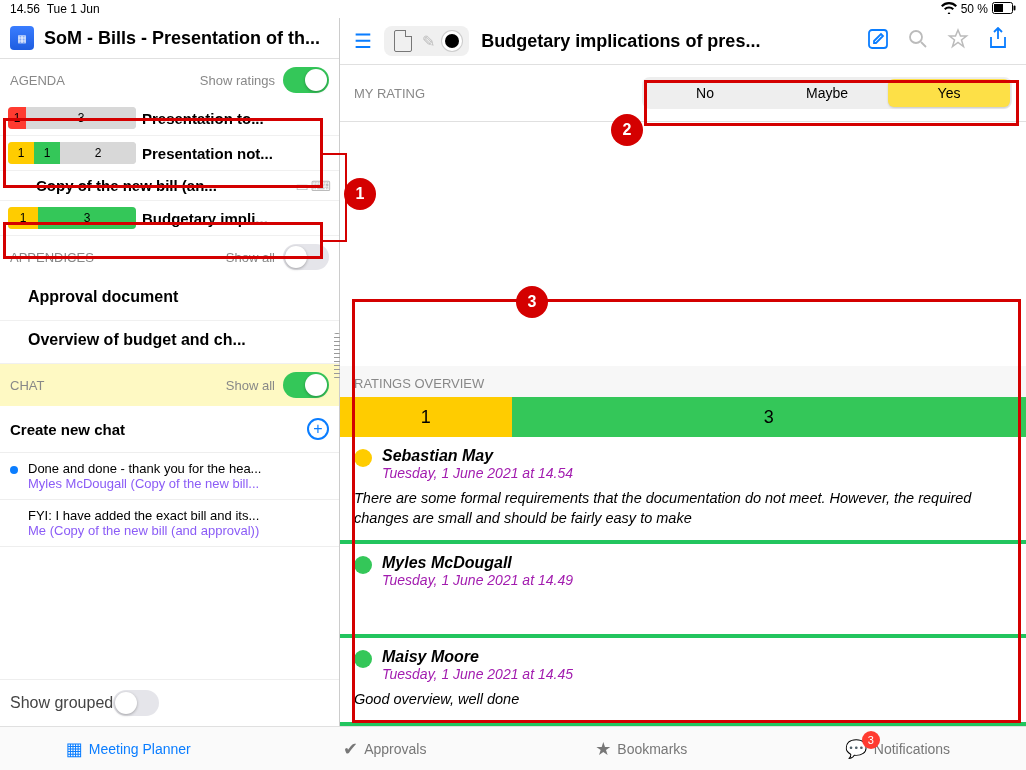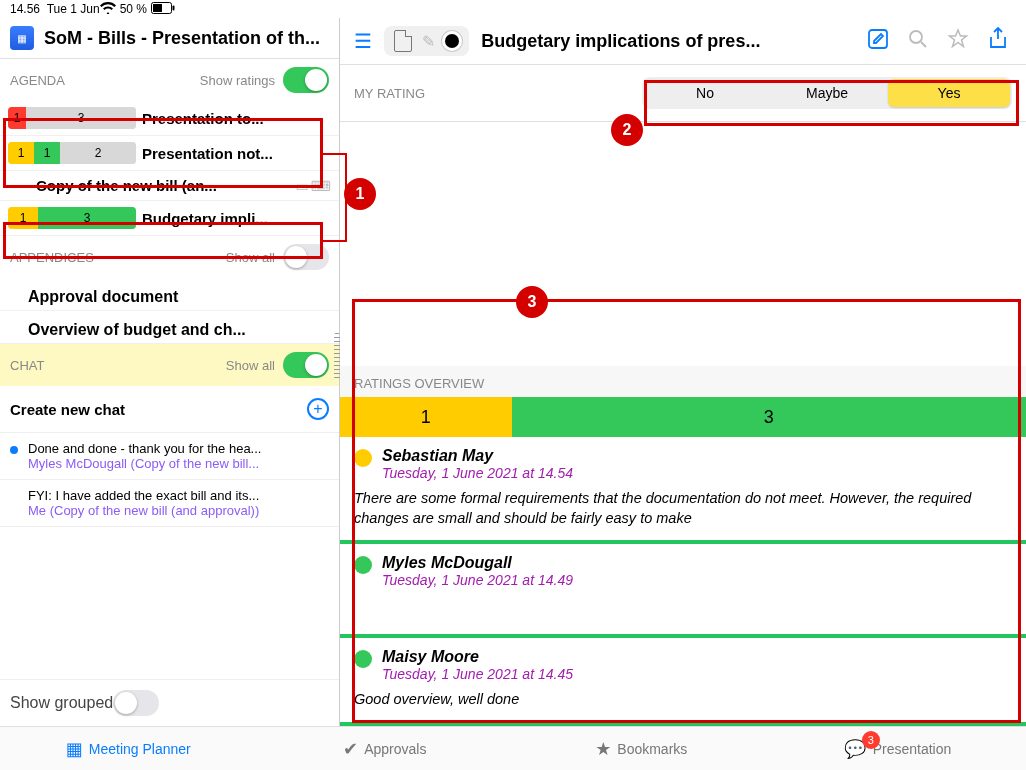--- a/index.html
+++ b/index.html
@@ -1,18 +1,18 @@
 <!DOCTYPE html>
 <html><head>
 <meta charset="utf-8">
 <style>
 * { box-sizing: border-box; margin: 0; padding: 0; }
 body { font-family: -apple-system, Helvetica, Arial, sans-serif; background: #fff; width: 1026px; height: 770px; overflow: hidden; position: relative; }
 
-.status-bar { display: flex; justify-content: flex-start; align-items: center; padding: 2px 10px; font-size: 12px; height: 18px; }
+.status-bar { display: flex; justify-content: space-between; align-items: center; padding: 2px 10px; font-size: 12px; height: 18px; }
 .status-right { display: flex; align-items: center; gap: 4px; }
 
 .app { display: flex; height: 708px; }
 
 
 .sidebar { width: 340px; border-right: 1px solid #ccc; display: flex; flex-direction: column; }
 .sidebar-header { display: flex; align-items: center; gap: 10px; padding: 8px 10px; border-bottom: 1px solid #e0e0e0; }
 .cal-icon { width: 24px; height: 24px; background: linear-gradient(#3a7dff,#1e5de0); border-radius: 4px; display:flex; align-items:center; justify-content:center; color:#fff; font-size:10px; }
 .sidebar-title { font-size: 18px; font-weight: 600; white-space: nowrap; overflow: hidden; text-overflow: ellipsis; flex:1; }
 
@@ -28,21 +28,21 @@
 .rating-bar { display:flex; width:128px; height:22px; border-radius:4px; overflow:hidden; background:#d8d8d8; font-size:12px; }
 .rating-seg { display:flex; align-items:center; justify-content:center; height:100%; }
 .seg-red { background:#ff3b30; color:#000; }
 .seg-yellow { background:#ffcc00; color:#000; }
 .seg-green { background:#34c759; color:#000; }
 .seg-grey { background:#d8d8d8; color:#000; }
 .agenda-title { font-weight:600; font-size:15px; white-space:nowrap; overflow:hidden; text-overflow:ellipsis; flex:1; }
 .indent { padding-left:28px; font-weight:600; font-size:15px; display:flex; align-items:center; gap:6px; }
 .small-icons { color:#bbb; font-size:14px; display:flex; gap:2px; margin-left:auto; }
 
-.appendix-item { padding:10px 10px 4px 28px; font-weight:600; font-size:16px; border-bottom:1px solid #f0f0f0; }
+.appendix-item { padding:10px 10px 14px 28px; font-weight:600; font-size:16px; border-bottom:1px solid #f0f0f0; }
 
 .chat-create { display:flex; justify-content:space-between; align-items:center; padding:12px 10px; font-weight:600; font-size:15px; border-bottom:1px solid #eee; }
 .plus-circle { width:22px; height:22px; border:2px solid #0a7dff; border-radius:50%; color:#0a7dff; display:flex; align-items:center; justify-content:center; font-size:16px; font-weight:400; }
 
 .chat-item { display:flex; gap:10px; padding:8px 10px; border-bottom:1px solid #eee; font-size:13px; }
 .chat-dot { width:8px; height:8px; background:#0a7dff; border-radius:50%; margin-top:5px; flex-shrink:0; }
 .chat-spacer { width:8px; flex-shrink:0; }
 .chat-text { flex:1; overflow:hidden; }
 .chat-line1 { white-space:nowrap; overflow:hidden; text-overflow:ellipsis; color:#000; }
 .chat-line2 { white-space:nowrap; overflow:hidden; text-overflow:ellipsis; color:#8b5cf6; font-size:13px; }
@@ -305,21 +305,21 @@
       <span class="tab-icon">✔</span>
       <span>Approvals</span>
     </div>
     <div class="tab">
       <span class="tab-icon">★</span>
       <span>Bookmarks</span>
     </div>
     <div class="tab">
       <span class="badge">3</span>
       <span class="tab-icon">💬</span>
-      <span>Presentation</span>
+      <span>Notifications</span>
     </div>
   </div>
 
 <div class="callout-box" style="left:3px; top:118px; width:320px; height:70px;"></div>
 <div class="callout-box" style="left:3px; top:222px; width:320px; height:37px;"></div>
 <div style="position:absolute; left:323px; top:153px; width:22px; height:0; border-top:2px solid #d40000;"></div>
 <div style="position:absolute; left:323px; top:240px; width:22px; height:0; border-top:2px solid #d40000;"></div>
 <div style="position:absolute; left:345px; top:153px; width:0; height:89px; border-left:2px solid #d40000;"></div>
 <div class="callout-num" style="left:344px; top:178px;">1</div>
 

